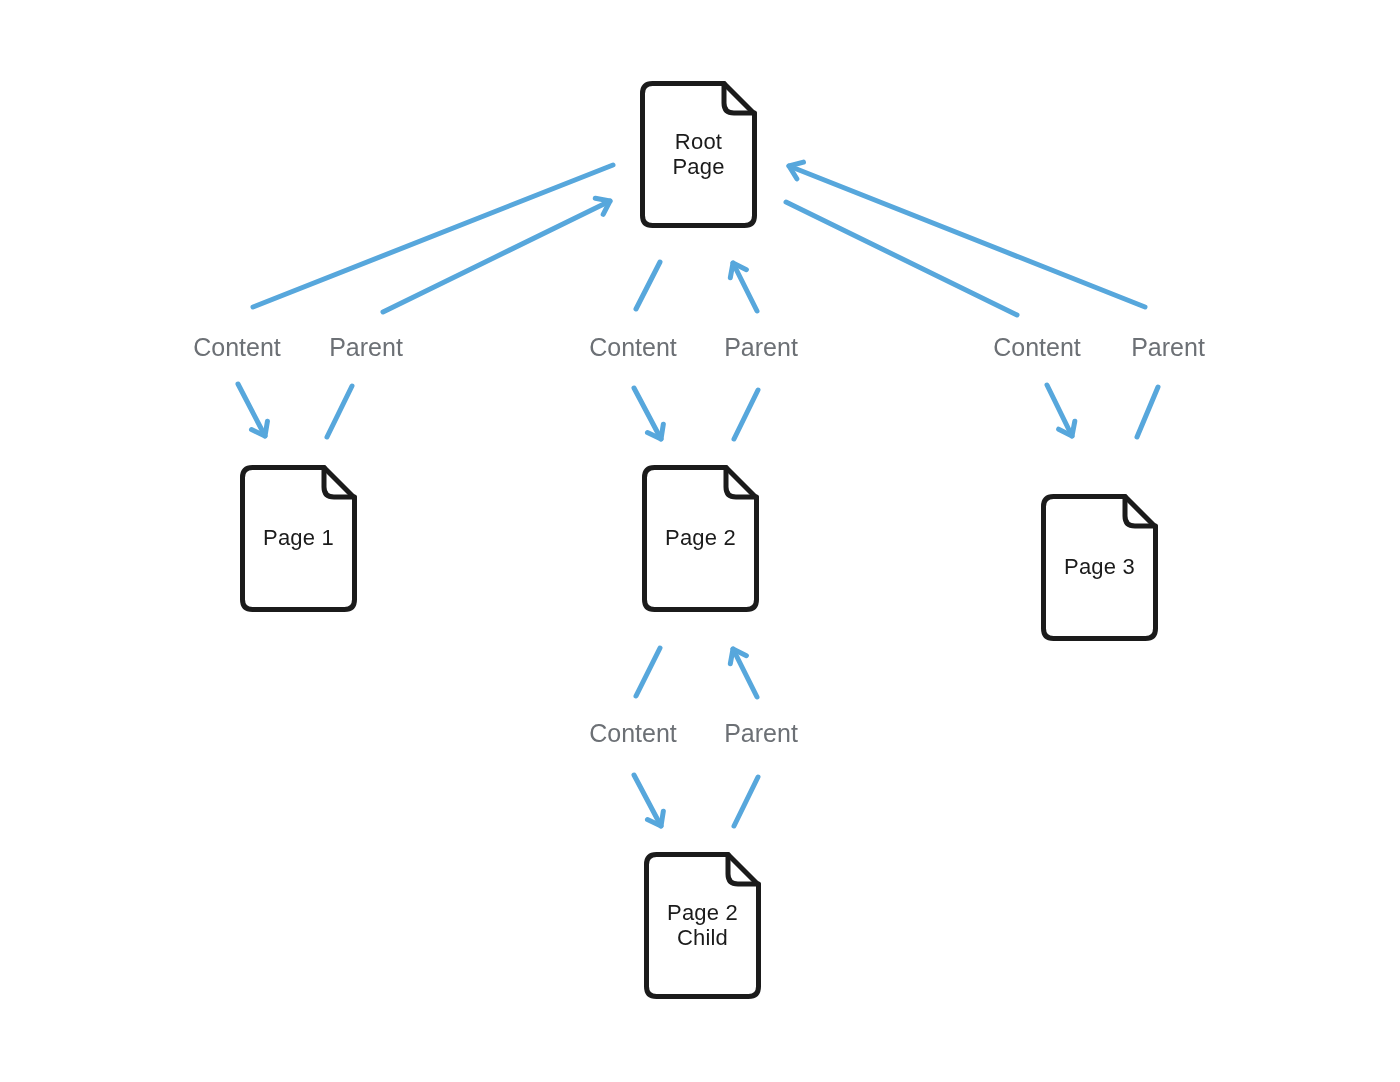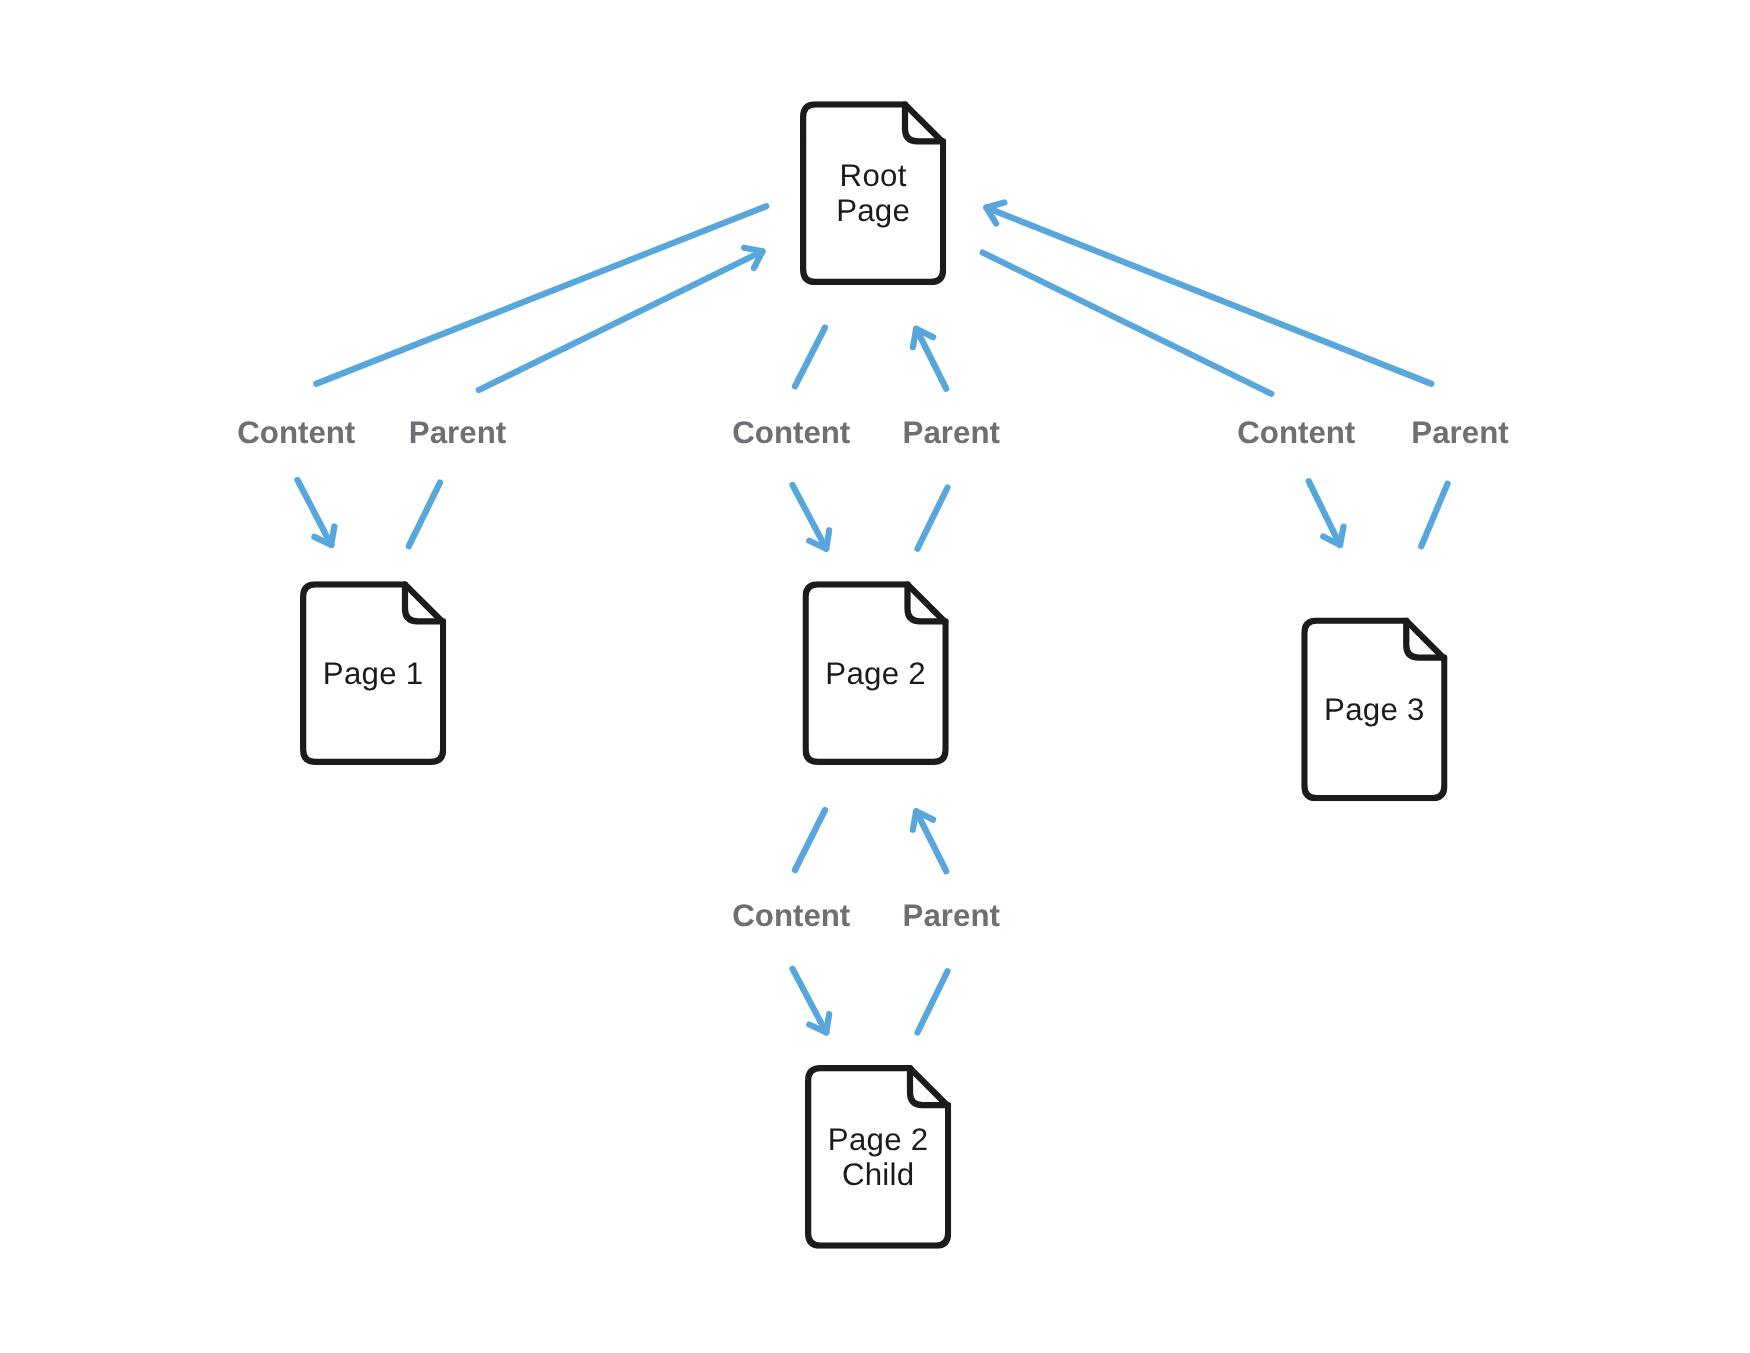--- a/index.html
+++ b/index.html
@@ -57,32 +57,32 @@
     stroke-linejoin: round;
     stroke-linecap: round;
   }
   .node-label {
     position: absolute;
     inset: 0;
     display: flex;
     align-items: center;
     justify-content: center;
     text-align: center;
-    font-size: 25px;
+    font-size: 22px;
     font-weight: 500;
     line-height: 1.12;
     letter-spacing: 0.2px;
     white-space: pre-line;
     color: var(--color-node_text);
   }
   .edge-label {
     position: absolute;
     transform: translate(-50%, -50%);
     font-size: 25px;
-    font-weight: 700;
+    font-weight: 400;
     color: var(--color-edge_label);
     white-space: nowrap;
   }
 </style>
 </head>
 <body>
 
 <div class="canvas">
 
   <svg class="arrows-layer" viewBox="0 0 1400 1082" xmlns="http://www.w3.org/2000/svg">

